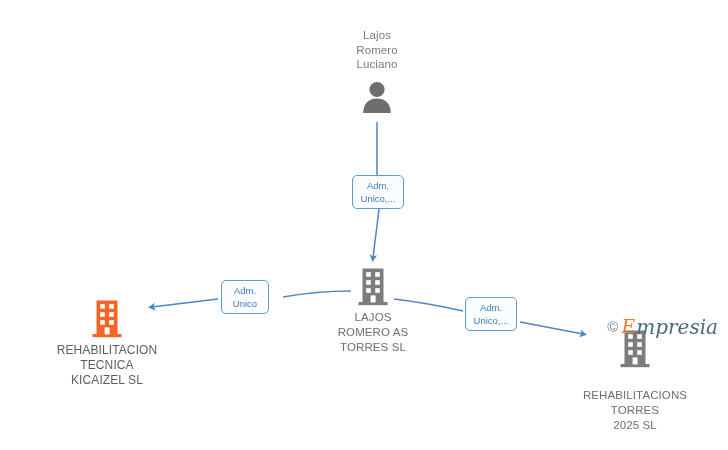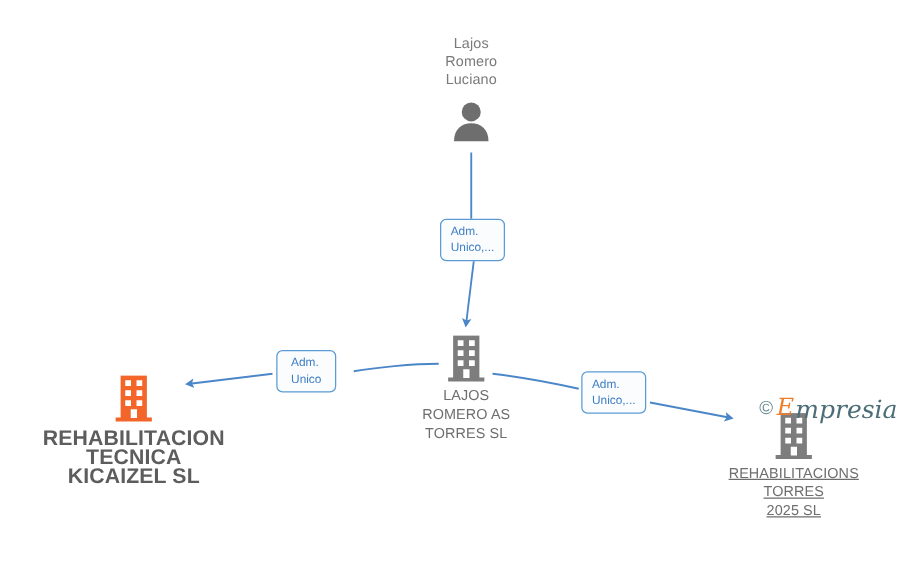--- a/index.html
+++ b/index.html
@@ -39,39 +39,40 @@
     white-space: pre-line;
     letter-spacing: 0.1px;
   }
   .node-label.company {
     color: #6e6e6e;
     font-size: 11.5px;
     line-height: 15px;
   }
   .node-label.company.highlight {
     color: #5d5d5d;
-    font-weight: bold;
-    font-size: 17px;
+    font-weight: normal;
+    font-size: 12px;
   }
   .icon-wrap {
     display: flex;
     justify-content: center;
     align-items: center;
   }
 
   
   .rel-box {
     position: absolute;
     box-sizing: border-box;
     background: #fbfcfe;
     border: 1px solid #5b9bd5;
     border-radius: 5px;
     color: #3b7dc4;
     font-size: 9.5px;
     line-height: 13px;
+    text-align: center;
     display: flex;
     flex-direction: column;
     justify-content: center;
     align-items: center;
     white-space: pre-line;
     padding: 2px 3px;
   }
 
   
   #watermark {
@@ -200,21 +201,21 @@
         <rect x="0.5" y="34" width="29" height="3.2" fill="#7d7d7d"></rect>
         <rect x="8.2" y="4.2" width="4.6" height="4.6" fill="#ffffff"></rect>
         <rect x="17.2" y="4.2" width="4.6" height="4.6" fill="#ffffff"></rect>
         <rect x="8.2" y="12.2" width="4.6" height="4.6" fill="#ffffff"></rect>
         <rect x="17.2" y="12.2" width="4.6" height="4.6" fill="#ffffff"></rect>
         <rect x="8.2" y="20.2" width="4.6" height="4.6" fill="#ffffff"></rect>
         <rect x="17.2" y="20.2" width="4.6" height="4.6" fill="#ffffff"></rect>
         <rect x="12.6" y="27.4" width="5" height="7" fill="#ffffff"></rect>
       </svg>
     </div>
-    <div class="node-label company" style="margin-top:4px;text-decoration:underline;">REHABILITACIONS
+    <div class="node-label company" style="margin-top:20px;">REHABILITACIONS
 TORRES
 2025  SL</div>
   </div>
 
   <div id="watermark">
     <span class="wm-c">©</span>
     <span class="wm-e">E</span>
     <span class="wm-rest">mpresia</span>
   </div>
 

